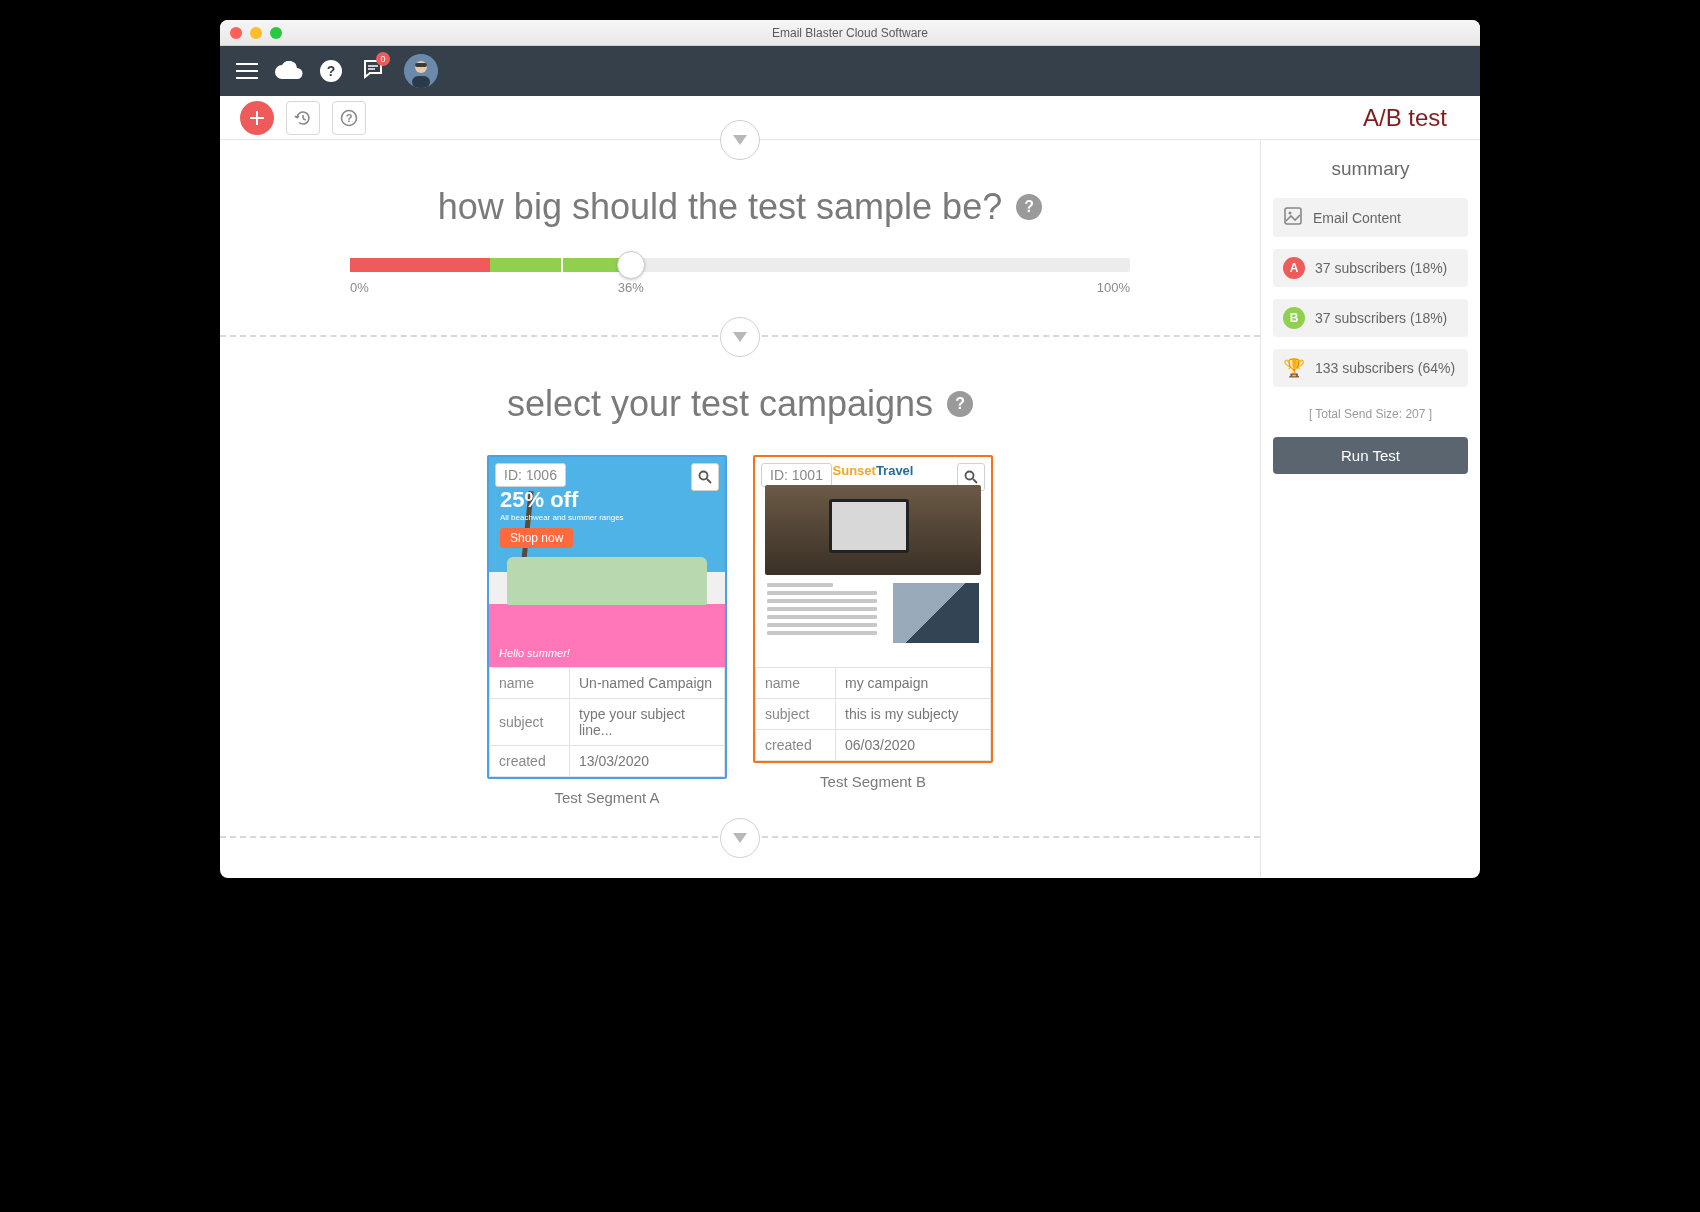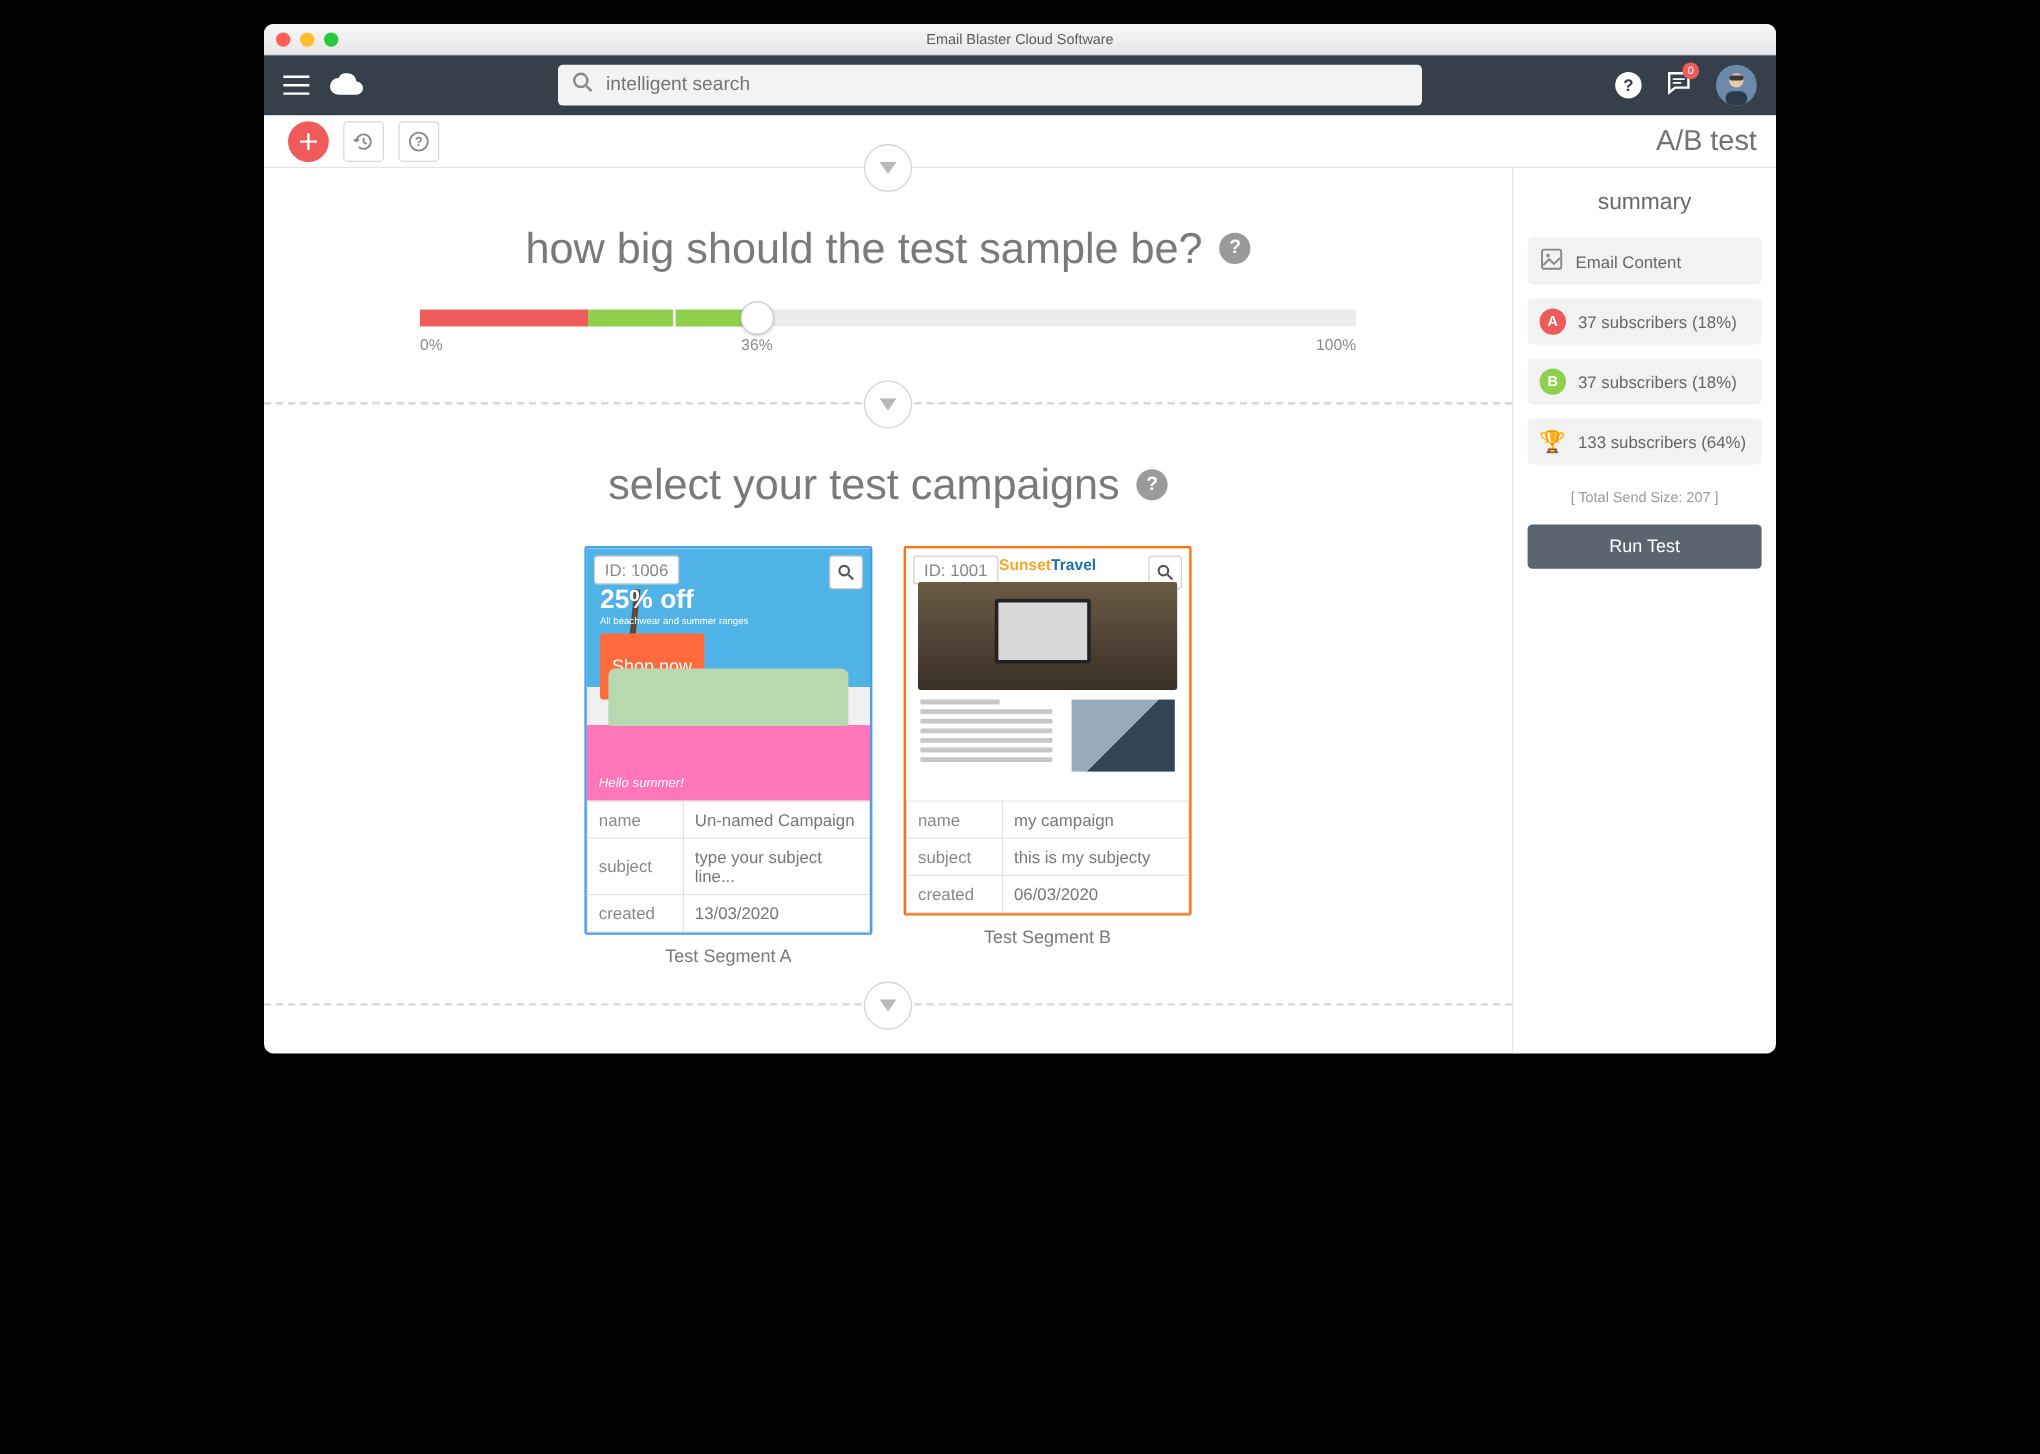--- a/index.html
+++ b/index.html
@@ -17,21 +17,21 @@
 .search{width:720px;height:34px;background:#f3f3f3;border-radius:4px;display:flex;align-items:center;padding:0 12px;gap:10px}
 .search input{flex:1;border:none;background:transparent;font-size:16px;color:#666;outline:none}
 .topright{display:flex;align-items:center;gap:20px}
 .helpcirc{width:22px;height:22px;border-radius:50%;background:#fff;color:#36404a;display:flex;align-items:center;justify-content:center;font-weight:700;font-size:14px}
 .chatwrap{position:relative}
 .chatbadge{position:absolute;top:-6px;right:-6px;background:#ef5b5b;color:#fff;font-size:9px;width:14px;height:14px;border-radius:50%;display:flex;align-items:center;justify-content:center}
 .avatar{width:34px;height:34px;border-radius:50%;background:#5a7a9a;display:flex;align-items:center;justify-content:center;color:#fff;overflow:hidden}
 .subbar{height:44px;border-bottom:1px solid #e6e6e6;display:flex;align-items:center;padding:0 20px;gap:12px;position:relative}
 .addbtn{width:34px;height:34px;border-radius:50%;background:#ef5b5b;display:flex;align-items:center;justify-content:center;cursor:pointer}
 .sqbtn{width:34px;height:34px;border:1px solid #d8d8d8;border-radius:4px;display:flex;align-items:center;justify-content:center;cursor:pointer;color:#888}
-.pagetitle{position:absolute;right:16px;font-size:24px;color:#737373;font-weight:300}
+.pagetitle{position:absolute;right:33px;font-size:24px;color:#7f1d1d;font-weight:300}
 .body{display:flex;min-height:720px}
 .main{flex:1;padding:0 0 20px 0;position:relative}
 .side{width:220px;border-left:1px solid #e6e6e6;padding:18px 12px}
 .section-divider{border:none;border-top:2px dashed #d8d8d8;margin:0}
 .downcircle{width:40px;height:40px;border:1px solid #d0d0d0;border-radius:50%;background:#fff;display:flex;align-items:center;justify-content:center;margin:-20px auto 0;position:relative;z-index:1}
 .sechead{display:flex;align-items:center;justify-content:center;gap:14px;margin:26px 0 30px}
 .sechead h2{font-size:36px;font-weight:300;color:#7a7a7a}
 .qcirc{width:26px;height:26px;border-radius:50%;background:#9a9a9a;color:#fff;display:flex;align-items:center;justify-content:center;font-weight:700;font-size:16px}
 .sliderwrap{width:780px;margin:0 auto 40px}
 .track{height:14px;background:#ececec;border-radius:2px;position:relative;overflow:visible}
@@ -47,21 +47,21 @@
 .cardtop.sel{border:2px solid #4aa0e8}
 .thumb{height:210px;position:relative;background:#eee}
 .idchip{position:absolute;top:6px;left:6px;background:#fff;border:1px solid #d0d0d0;border-radius:3px;padding:4px 8px;font-size:14px;color:#888;line-height:1}
 .zoomchip{position:absolute;top:6px;right:6px;background:#fff;border:1px solid #d0d0d0;border-radius:3px;width:28px;height:28px;display:flex;align-items:center;justify-content:center;color:#666}
 
 .thA{background:linear-gradient(#4fb3e8 0 55%,#f0f0f0 55% 70%,#ff77b9 70% 100%)}
 .thA .hero{position:absolute;top:20px;left:11px;right:0;color:#fff}
 .thA .hero .fs{font-size:9px}
 .thA .hero .pct{font-size:22px;font-weight:700}
 .thA .hero .sub{font-size:8px}
-.thA .shop{margin-top:6px;display:inline-block;background:#ff6a3d;color:#fff;font-size:15px;padding:19px 10px;border-radius:3px}
+.thA .shop{margin-top:6px;display:inline-block;background:#ff6a3d;color:#fff;font-size:12px;padding:3px 10px;border-radius:3px}
 .thA .van{position:absolute;bottom:62px;left:18px;right:18px;height:48px;background:#b8d9b0;border-radius:6px 6px 2px 2px}
 .thA .palm{position:absolute;left:36px;top:34px;width:5px;height:70px;background:#5a4a3a;transform:rotate(6deg)}
 .thA .hello{position:absolute;bottom:8px;left:10px;color:#fff;font-size:11px;font-style:italic}
 
 .thB{background:#fff}
 .thB .brand{position:absolute;top:6px;left:50%;transform:translateX(-50%);font-size:13px;font-weight:700}
 .thB .brand .o{color:#f5a623}.thB .brand .b{color:#1d6fa5}
 .thB .photo{position:absolute;top:28px;left:10px;right:10px;height:90px;background:linear-gradient(#6b5a46,#3a3026);border-radius:2px}
 .thB .laptop{position:absolute;top:42px;left:74px;width:80px;height:54px;background:#d8d8d8;border:3px solid #222;border-radius:3px}
 .thB .text{position:absolute;top:126px;left:12px;width:110px}
@@ -102,31 +102,20 @@
             <line x1="0" y1="2" x2="22" y2="2"></line>
             <line x1="0" y1="9" x2="22" y2="9"></line>
             <line x1="0" y1="16" x2="22" y2="16"></line>
           </g>
         </svg>
     </div>
     <div class="cloud">
       <svg width="30" height="20" viewBox="0 0 30 20">
           <path d="M8 18a7 7 0 0 1 0-14 8 8 0 0 1 15 3 5 5 0 0 1 0 11z" fill="#fff"></path>
         </svg>
-    </div>
-    <div class="searchwrap">
-      <div class="search">
-        <span>
-          <svg width="18" height="18" viewBox="0 0 18 18">
-              <circle cx="7" cy="7" r="5.5" fill="none" stroke="#888" stroke-width="2"></circle>
-              <line x1="11.5" y1="11.5" x2="16" y2="16" stroke="#888" stroke-width="2"></line>
-            </svg>
-        </span>
-        <input type="text" placeholder="intelligent search" style="">
-      </div>
     </div>
     <div class="topright">
       <div class="helpcirc">?</div>
       <div class="chatwrap">
         <svg width="22" height="22" viewBox="0 0 22 22">
             <path d="M3 3h16v12H8l-5 4z" fill="none" stroke="#fff" stroke-width="2"></path>
             <line x1="6" y1="8" x2="16" y2="8" stroke="#fff" stroke-width="1.5"></line>
             <line x1="6" y1="11" x2="13" y2="11" stroke="#fff" stroke-width="1.5"></line>
           </svg>
         <span class="chatbadge">0</span>

